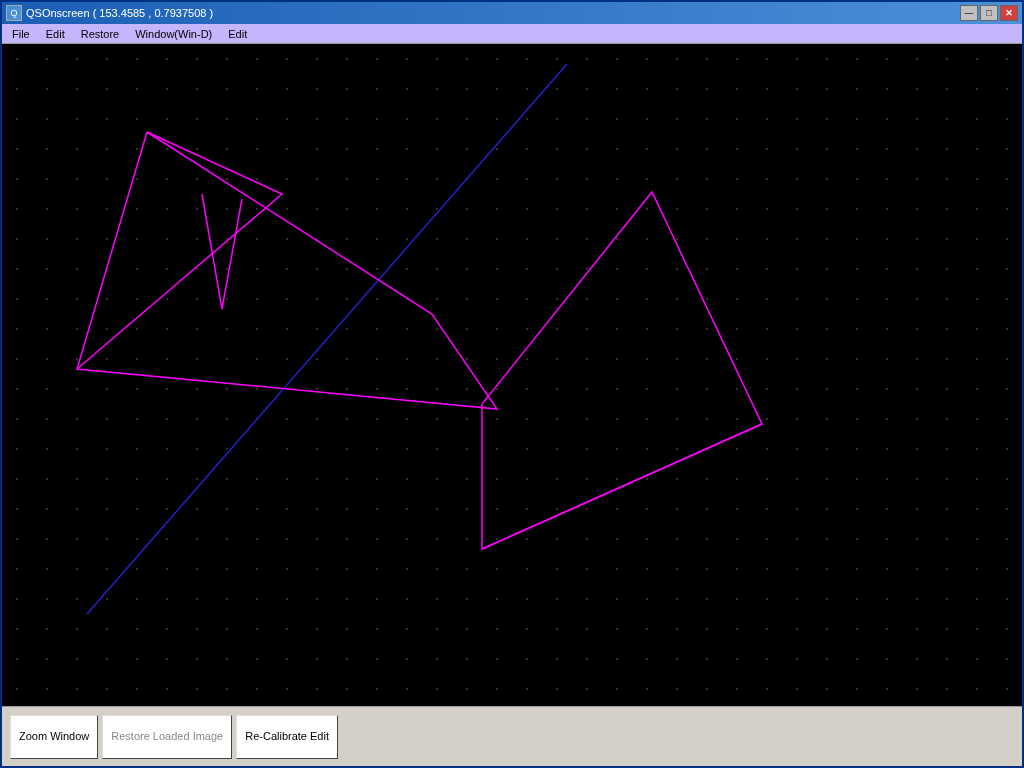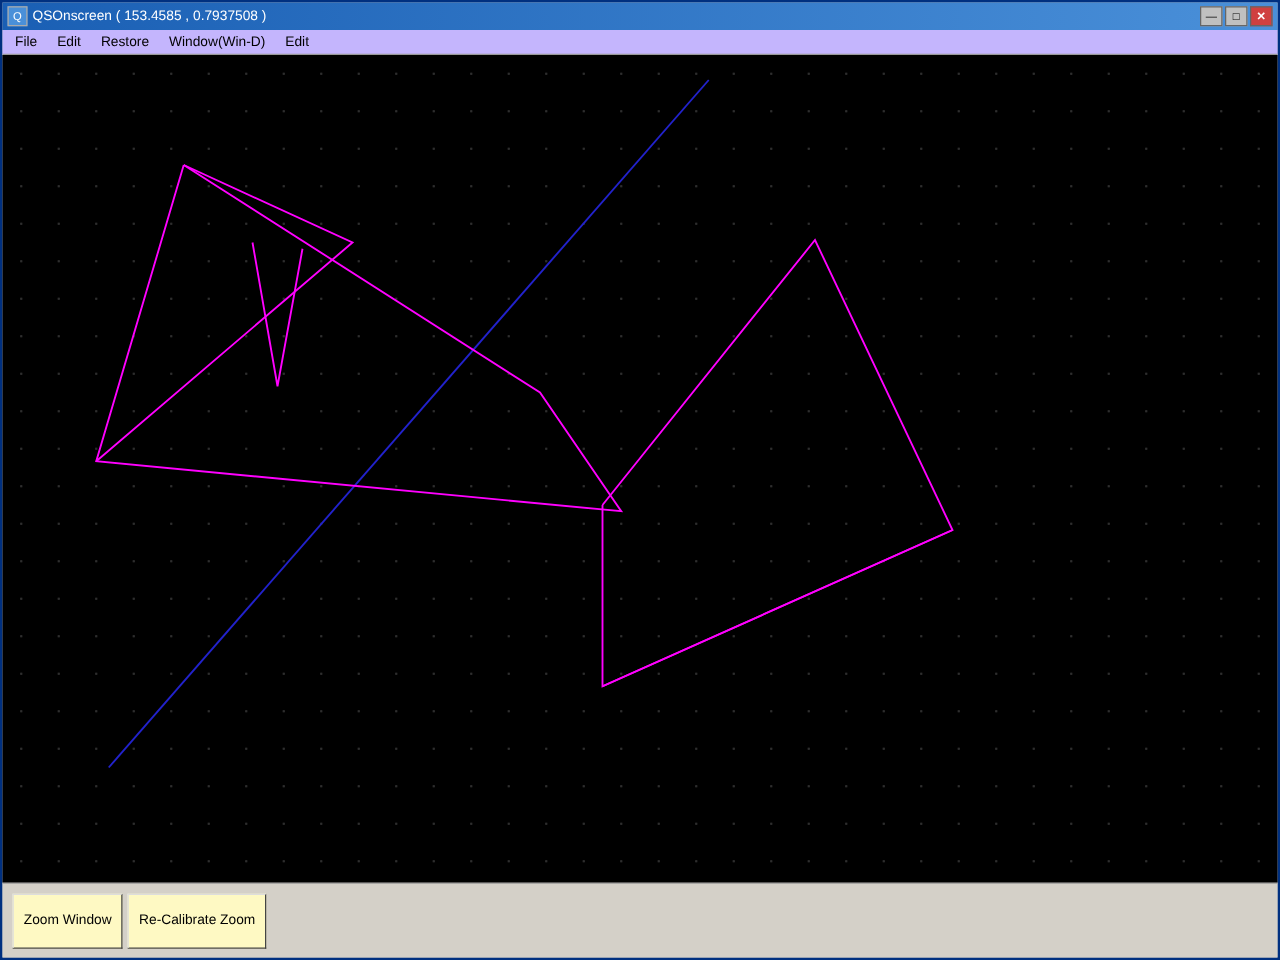--- a/index.html
+++ b/index.html
@@ -130,21 +130,21 @@
       border-top: 1px solid #999;
       display: flex;
       align-items: center;
       padding: 6px 8px;
       height: 60px;
       flex-shrink: 0;
       gap: 4px;
     }
 
     .toolbar-btn {
-      background: #fef9c3;
+      background: #ffffff;
       border: 1px solid #888;
       border-top-color: #ddd;
       border-left-color: #ddd;
       border-bottom-color: #444;
       border-right-color: #444;
       padding: 4px 8px;
       font-size: 11px;
       color: #000;
       cursor: pointer;
       min-width: 80px;
@@ -207,16 +207,17 @@
 
       <polyline points="480,360 650,148 760,380 480,505 480,360" fill="none" stroke="#ff00ff" stroke-width="1.5"></polyline>
 
       <line x1="480" y1="505" x2="760" y2="380" stroke="#ff00ff" stroke-width="1.5"></line>
 
     </svg>
   </div>
 
   <div id="toolbar">
     <button class="toolbar-btn">Zoom Window</button>
-    <button class="toolbar-btn">Re-Calibrate Zoom</button>
+    <button class="toolbar-btn disabled" disabled="">Restore Loaded Image</button>
+    <button class="toolbar-btn">Re-Calibrate Edit</button>
   </div>
 
 </div>
 
 </body></html>

